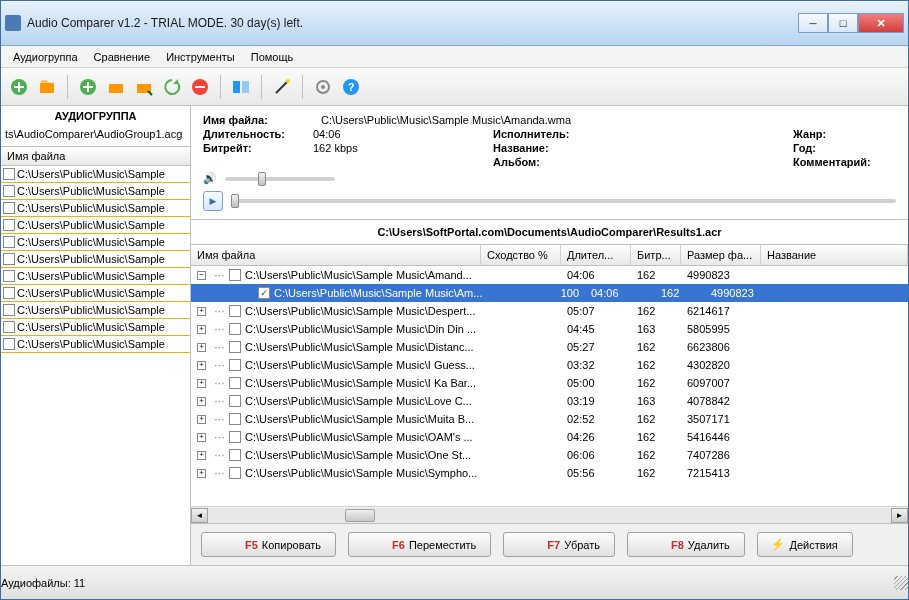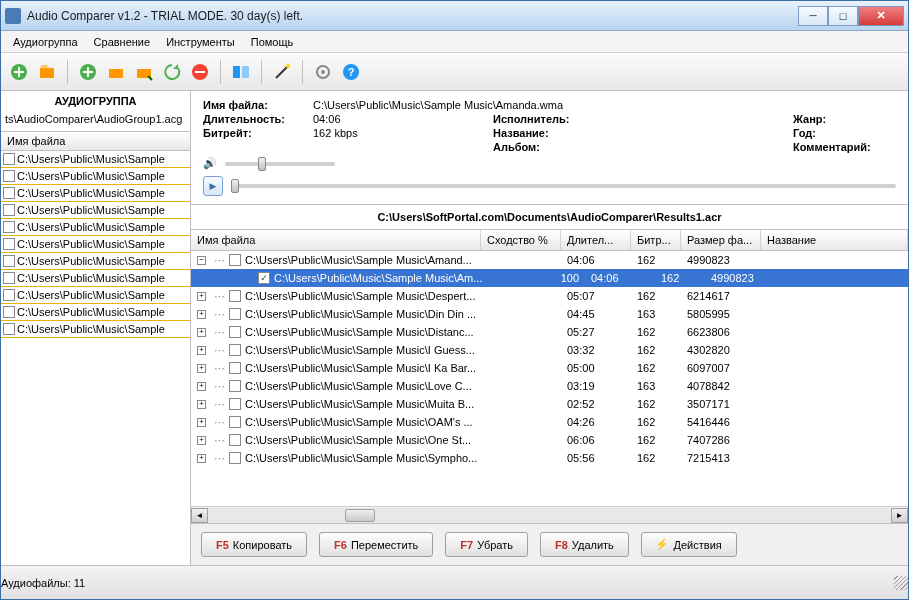--- a/index.html
+++ b/index.html
@@ -1,20 +1,20 @@
 <!DOCTYPE html>
 <html><head>
 <meta charset="utf-8">
 <style>
 * { box-sizing: border-box; margin: 0; padding: 0; font-family: Tahoma, sans-serif; font-size: 11px; }
 body { background: #d4e5f7; width: 909px; height: 600px; overflow: hidden; }
 
 .window { width: 909px; height: 600px; border: 1px solid #3a6ea5; background: #f0f0f0; display: flex; flex-direction: column; }
 
-.titlebar { height: 30px; background: linear-gradient(to bottom, #e8f1fb, #cfe3f7, #b8d4f0); display: flex; align-items: center; padding: 0 4px; border-bottom: 1px solid #8aa8c8; }
+.titlebar { height: 45px; background: linear-gradient(to bottom, #e8f1fb, #cfe3f7, #b8d4f0); display: flex; align-items: center; padding: 0 4px; border-bottom: 1px solid #8aa8c8; }
 .titlebar-icon { width: 16px; height: 16px; background: #4a7bb5; border-radius: 2px; margin-right: 6px; }
 .titlebar-text { flex: 1; color: #1a1a1a; font-size: 12px; }
 .win-buttons { display: flex; gap: 0; }
 .win-btn { width: 30px; height: 20px; border: 1px solid #7a9bc4; background: linear-gradient(to bottom, #f5faff, #d8e8f8); display: flex; align-items: center; justify-content: center; cursor: pointer; }
 .win-btn.close { background: linear-gradient(to bottom, #f08080, #d43c3c); color: white; width: 46px; }
 .win-btn.min::before { content: "─"; font-size: 10px; }
 .win-btn.max::before { content: "□"; font-size: 11px; }
 .win-btn.close::before { content: "✕"; font-size: 11px; font-weight: bold; }
 
 .menubar { height: 22px; background: #f4f4f4; display: flex; align-items: center; padding: 0 4px; border-bottom: 1px solid #d0d0d0; }
@@ -31,21 +31,21 @@
 .sidebar-header { text-align: center; font-weight: bold; padding: 4px; font-size: 11px; }
 .sidebar-path { padding: 2px 4px; font-size: 11px; overflow: hidden; white-space: nowrap; }
 .sidebar-colhead { background: linear-gradient(to bottom, #fff, #e8e8e8); border: 1px solid #c0c0c0; border-left: none; border-right: none; padding: 3px 6px; margin-top: 4px; }
 .sidebar-list { flex: 1; overflow: hidden; }
 .sidebar-row { padding: 2px 2px; border-bottom: 1px solid #eab308; white-space: nowrap; overflow: hidden; display: flex; align-items: center; gap: 2px; }
 .sidebar-row .chk { width: 12px; height: 12px; border: 1px solid #888; background: #fff; flex-shrink: 0; }
 
 .right-pane { flex: 1; display: flex; flex-direction: column; min-width: 0; }
 
 .detail-panel { padding: 8px 12px; background: #fff; font-size: 11px; }
-.detail-row { display: flex; gap: 10px; margin-bottom: 2px; }
+.detail-row { display: flex; gap: 18px; margin-bottom: 2px; }
 .detail-label { font-weight: bold; min-width: 100px; }
 .detail-grid { display: grid; grid-template-columns: 110px 180px 100px 200px 100px auto; row-gap: 2px; }
 .detail-grid .lbl { font-weight: bold; }
 .volume-row { display: flex; align-items: center; gap: 8px; margin-top: 4px; }
 .slider { width: 110px; height: 4px; background: #d0d0d0; position: relative; border-radius: 2px; }
 .slider-thumb { position: absolute; width: 8px; height: 14px; background: linear-gradient(to bottom, #f0f0f0, #c0c0c0); border: 1px solid #888; top: -5px; left: 30%; border-radius: 2px; }
 .play-row { display: flex; align-items: center; gap: 8px; margin-top: 6px; }
 .play-btn { width: 20px; height: 20px; border: 1px solid #7aa0d0; border-radius: 3px; display: flex; align-items: center; justify-content: center; background: linear-gradient(to bottom, #f5faff, #d8e8f8); cursor: pointer; }
 .play-btn::before { content: "▶"; color: #3a6ea5; font-size: 9px; }
 .progress { flex: 1; height: 4px; background: #d0d0d0; border-radius: 2px; position: relative; }
@@ -82,21 +82,21 @@
 .dots { color: #888; margin-left: 4px; flex-shrink: 0; }
 .trow.child .c-file { padding-left: 30px; }
 
 .hscroll { height: 17px; background: #f0f0f0; border-top: 1px solid #d0d0d0; display: flex; align-items: center; }
 .hscroll-track { flex: 1; height: 15px; background: #e8e8e8; position: relative; }
 .hscroll-thumb { position: absolute; height: 13px; top: 1px; left: 20%; width: 30px; background: linear-gradient(to bottom, #f0f0f0, #c8c8c8); border: 1px solid #a0a0a0; border-radius: 2px; }
 .hscroll-btn { width: 17px; height: 15px; background: linear-gradient(to bottom, #f0f0f0, #d0d0d0); border: 1px solid #a0a0a0; display: flex; align-items: center; justify-content: center; font-size: 8px; cursor: pointer; }
 
 .action-bar { padding: 8px 10px; background: #f0f0f0; border-top: 1px solid #c0c0c0; display: flex; gap: 12px; }
 .action-btn { padding: 5px 14px; background: linear-gradient(to bottom, #fdfdfd, #e0e0e0); border: 1px solid #a0a0a0; border-radius: 3px; cursor: pointer; display: flex; align-items: center; gap: 4px; }
-.fkey { color: #c03030; font-weight: bold; }
+.fkey { color: #c03030; font-weight: bold; margin-left: 29px; }
 .lightning { color: #e8a020; }
 
 .statusbar { height: 34px; background: linear-gradient(to bottom, #f4f4f4, #e0e0e0); border-top: 1px solid #c0c0c0; display: flex; align-items: center; padding: 0 0; font-size: 11px; }
 .resize-grip { margin-left: auto; width: 14px; height: 14px; background: repeating-linear-gradient(135deg, transparent, transparent 2px, #a0a0a0 2px, #a0a0a0 3px); }
 
 
 .svg-green { fill: #4caf50; }
 .svg-orange { fill: #ff9800; }
 .svg-red { fill: #f44336; }
 .svg-blue { fill: #2196f3; }

